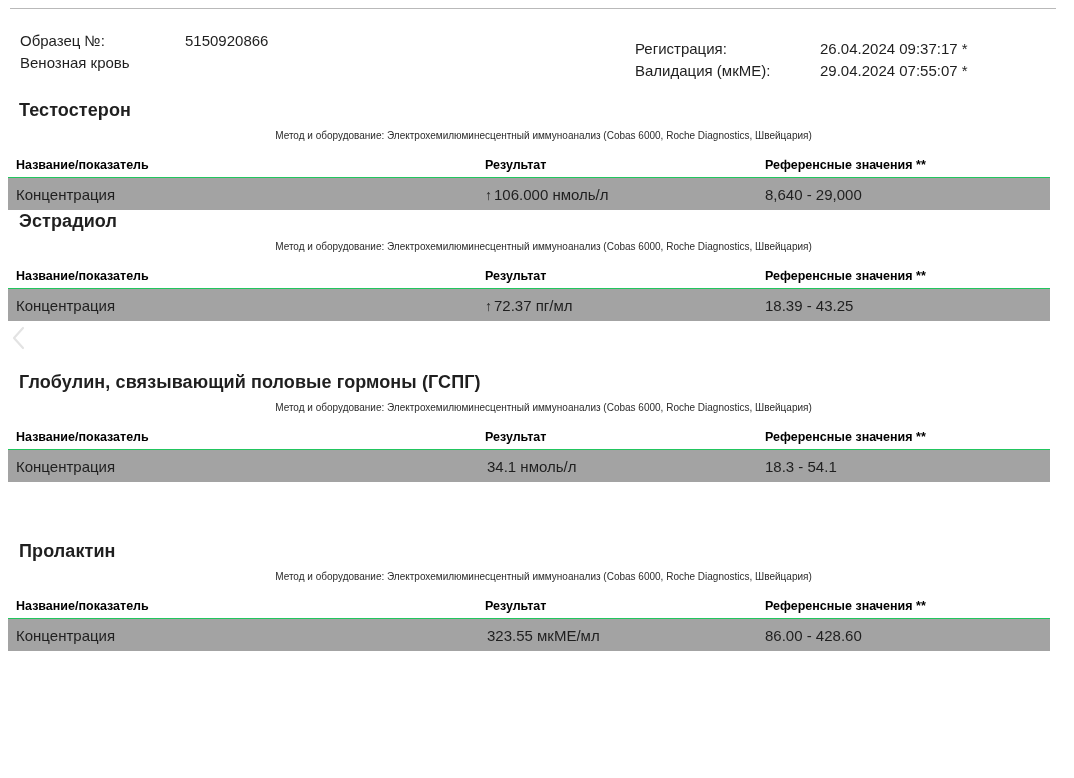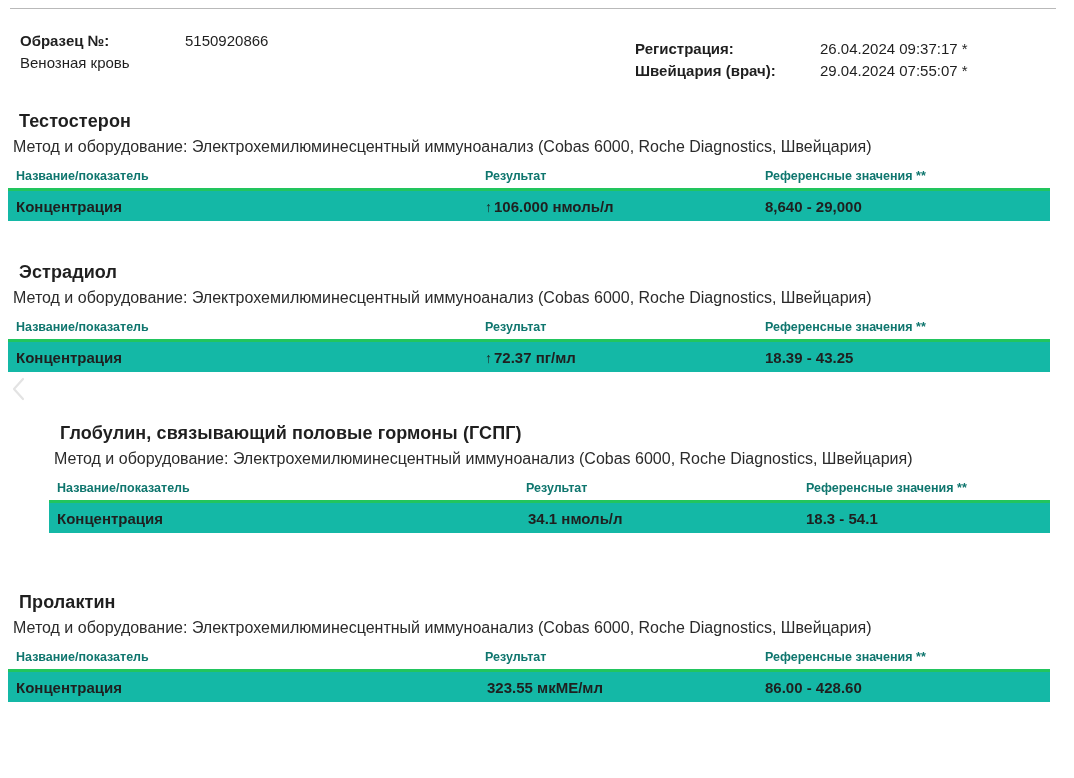--- a/index.html
+++ b/index.html
@@ -6,36 +6,36 @@
   html,body { width:1074px; height:778px; background:#ffffff; overflow:hidden;
     font-family:"Liberation Sans","DejaVu Sans",sans-serif; color:#1f1f1f; }
   .page { position:relative; width:1074px; height:778px; background:#ffffff; }
 
   .divider-top { height:1px; background:#b9b9b9; margin:8px 18px 0 10px; }
 
   .header-block { position:relative; margin-top:21px; height:44px; }
   .hgroup-left  { position:absolute; left:20px;  top:0; }
   .hgroup-right { position:absolute; left:635px; top:8px; }
   .hrow   { display:flex; line-height:22px; font-size:15px; }
-  .hlabel { font-weight:bold; }
+  .hlabel { font-weight:normal; }
   .hgroup-left  .hlabel { width:165px; }
   .hgroup-right .hlabel { width:185px; }
 
-  .section-1 { margin-top:36px; }
-  .section-2 { margin-top:40px; }
-  .section-3 { margin-top:20px;padding-left:41px; }
+  .section-1 { margin-top:25px; }
+  .section-2 { }
+  .section-3 { margin-top:20px; }
   .section-4 { margin-top:58px; }
 
   .section-title { margin-left:19px; font-size:18px; font-weight:bold; line-height:22px; letter-spacing:.1px; }
-  .method-line   { margin-left:13px; margin-top:7px; font-size:16px; line-height:16px; color:#2b2b2b; }
+  .method-line   { margin-left:13px; margin-top:7px; font-size:10px; line-height:16px; color:#2b2b2b;text-align:center; }
 
   .tbl { margin:12px 24px 0 8px; }
   .tbl-head, .tbl-row { display:grid; grid-template-columns:477px 280px auto; align-items:center; }
-  .tbl-head { font-size:12.5px; font-weight:bold; height:18px; color:#0f766e; }
-  .tbl-row  { background:#14b8a6; border-top:3px solid #22c55e; height:33px; margin-top:3px; font-size:15px;font-weight:bold; }
+  .tbl-head { font-size:12.5px; font-weight:bold; height:18px; color:#000000; }
+  .tbl-row  { background:#a3a3a3; border-top:1px solid #22c55e; height:33px; margin-top:3px; font-size:15px; }
   .cell-first { padding-left:8px; }
   .flag { display:inline-block; margin-right:2px; font-size:14px; }
 
   .chevron-row { margin:4px 0 0 8px; height:26px; }
   .chevron-btn { display:inline-block; width:22px; height:26px; cursor:pointer; background:none; border:none; padding:0; }
 </style>
 </head>
 <body>
 
 <div class="page">
@@ -51,21 +51,21 @@
       <div class="hrow">
         <span class="hvalue">Венозная кровь</span>
       </div>
     </div>
     <div class="hgroup-right">
       <div class="hrow">
         <span class="hlabel">Регистрация:</span>
         <span class="hvalue">26.04.2024 09:37:17 *</span>
       </div>
       <div class="hrow">
-        <span class="hlabel">Швейцария (врач):</span>
+        <span class="hlabel">Валидация (мкМЕ):</span>
         <span class="hvalue">29.04.2024 07:55:07 *</span>
       </div>
     </div>
   </div>
 
   <div class="section section-1">
     <div class="section-title">Тестостерон</div>
     <div class="method-line">Метод и оборудование: Электрохемилюминесцентный иммуноанализ (Cobas 6000, Roche Diagnostics, Швейцария)</div>
     <div class="tbl">
       <div class="tbl-head">

